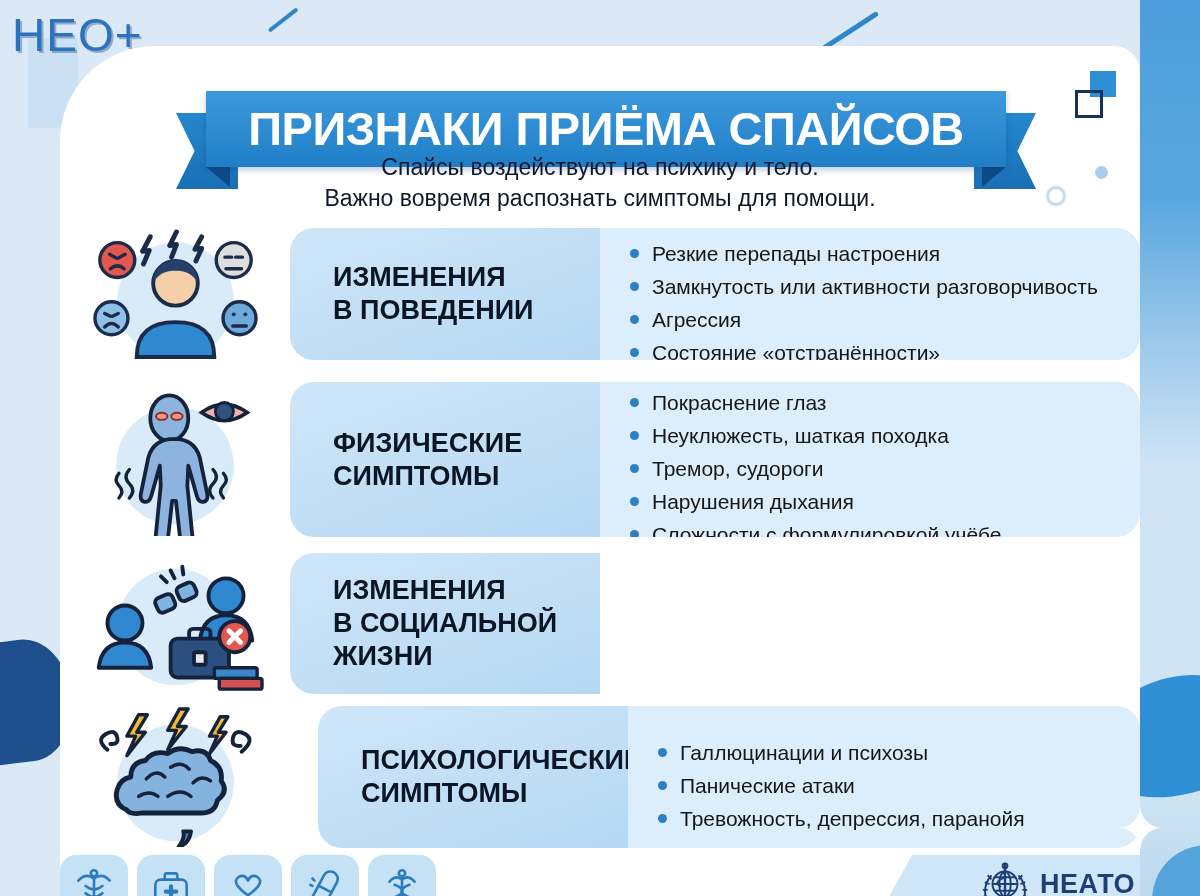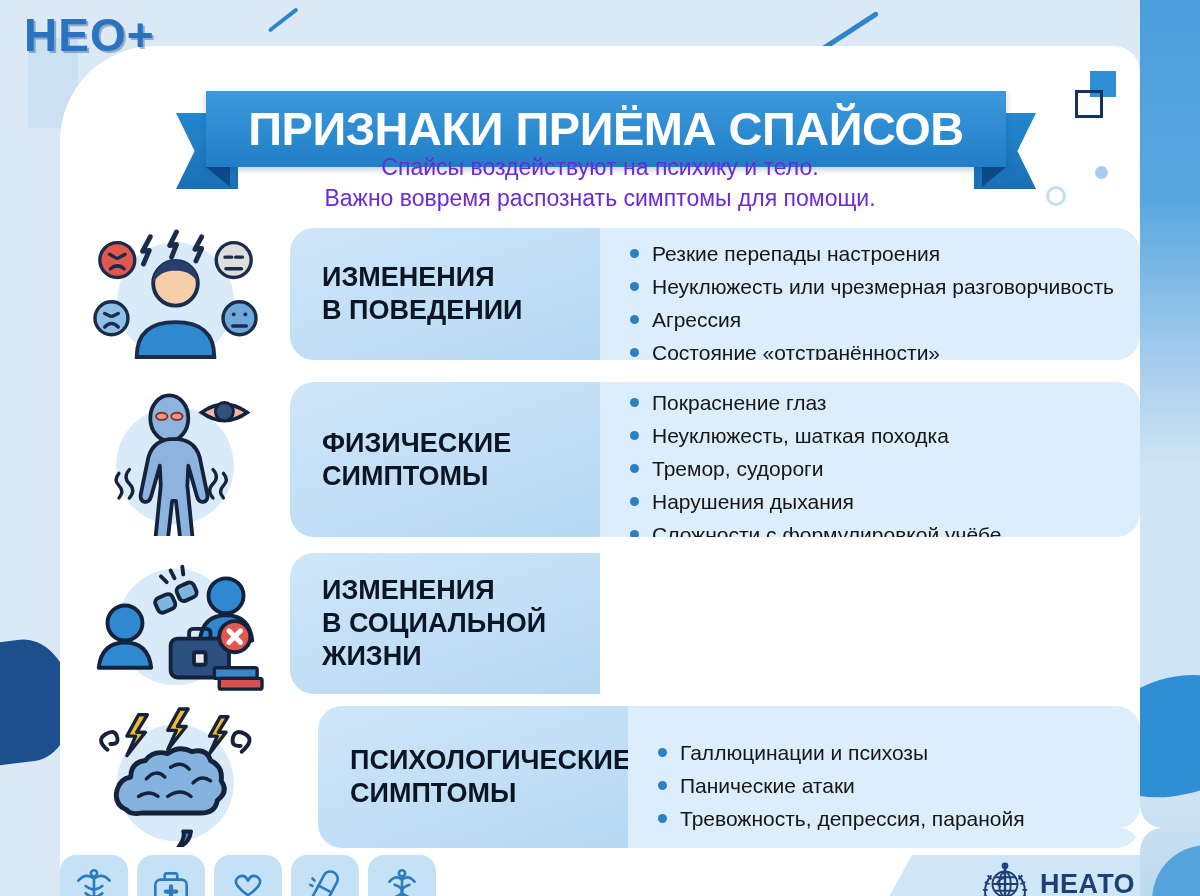--- a/index.html
+++ b/index.html
@@ -26,52 +26,52 @@
   .dot-filled{position:absolute;left:1095px;top:166px;width:13px;height:13px;border-radius:50%;background:#a9cdec;}
   .dot-outline{position:absolute;left:1046px;top:186px;width:14px;height:14px;border-radius:50%;border:3px solid #c4dcf1;}
   
   .right-band{position:absolute;right:0;top:0;width:60px;height:896px;overflow:hidden;
     background:linear-gradient(180deg,#4c9edc 0%,#58a6e0 22%,#9cc8ea 38%,#cfe4f4 52%,#cfe4f4 88%,#bcd9ee 100%);}
   .band-swath{position:absolute;left:-45px;top:678px;width:160px;height:118px;background:#2e8fd4;
     transform:rotate(-20deg);border-radius:48% 52% 42% 58%/55% 45% 55% 45%;}
   .band-corner{position:absolute;left:12px;top:845px;width:110px;height:110px;border-radius:50%;background:#55a3dd;}
   .sparkle{position:absolute;left:1116px;top:800px;font-size:58px;line-height:58px;color:#ffffff;z-index:5;}
   
-  .logo{position:absolute;left:24px;top:8px;font-size:46px;font-weight:700;letter-spacing:1px;
+  .logo{position:absolute;left:12px;top:8px;font-size:46px;font-weight:400;letter-spacing:1px;
     color:#2b72c0;text-shadow:2px 2px 0 rgba(18,58,106,.35);}
   
   .ribbon{position:absolute;left:176px;top:67px;width:860px;height:100px;margin-top:24px;}
   .tail-left{position:absolute;left:0;top:22px;width:62px;height:76px;
     background:linear-gradient(180deg,#2487cf,#1a6fb4);
     clip-path:polygon(0 0,100% 0,100% 100%,0 100%,30% 50%);}
   .tail-right{position:absolute;right:0;top:22px;width:62px;height:76px;
     background:linear-gradient(180deg,#2487cf,#1a6fb4);
     clip-path:polygon(0 0,100% 0,70% 50%,100% 100%,0 100%);}
   .fold-left{position:absolute;left:30px;top:76px;width:24px;height:20px;background:#0d4a8a;
     clip-path:polygon(0 0,100% 0,100% 100%);}
   .fold-right{position:absolute;right:30px;top:76px;width:24px;height:20px;background:#0d4a8a;
     clip-path:polygon(0 0,100% 0,0 100%);}
   .ribbon-bar{position:absolute;left:30px;right:30px;top:0;height:76px;
     background:linear-gradient(180deg,#3d99dd,#1f7ec6);box-shadow:0 3px 6px rgba(20,60,110,.25);}
   .ribbon-title{width:100%;text-align:center;line-height:76px;font-size:47px;font-weight:700;
     letter-spacing:-0.5px;color:#ffffff;white-space:nowrap;}
   
   .subtitle{position:absolute;left:60px;top:152px;width:1080px;text-align:center;
-    font-size:23px;line-height:31px;font-weight:500;color:#6d28d9;}
+    font-size:23px;line-height:31px;font-weight:500;color:#0f172a;}
   
   .content{position:absolute;left:60px;top:228px;width:1080px;}
   .row{display:flex;}
   .row.r1{height:132px;margin-bottom:22px;}
   .row.r2{height:155px;margin-bottom:16px;}
   .row.r3{height:141px;margin-bottom:12px;}
   .row.r4{height:142px;gap:28px;}
   .icon-cell{width:230px;display:flex;align-items:center;justify-content:center;flex-shrink:0;}
   .row-card{flex:1;display:flex;border-radius:24px;overflow:hidden;}
   .header-card{width:310px;flex-shrink:0;display:flex;flex-direction:column;justify-content:center;
-    padding-left:32px;box-sizing:border-box;
+    padding-left:43px;box-sizing:border-box;
     background:linear-gradient(160deg,#cfe6f9 0%,#b5d8f3 100%);}
   .header-card span{display:block;font-size:27px;line-height:33px;font-weight:700;color:#0b1524;letter-spacing:0;}
   .bullets{flex:1;display:flex;flex-direction:column;justify-content:center;
     background:#dcedfb;padding:27px 18px 10px 30px;box-sizing:border-box;}
   .bullet{display:flex;align-items:flex-start;margin:3px 0;}
   .bullet .b-dot{flex-shrink:0;width:9px;height:9px;border-radius:50%;background:#2b80c4;margin:9px 13px 0 0;}
   .bullet .b-text{font-size:21px;line-height:27px;color:#161616;}
   
   .footer-tiles{position:absolute;left:60px;top:855px;display:flex;gap:9px;}
   .tile{width:68px;height:70px;border-radius:16px;background:#c5e1f5;display:flex;justify-content:center;}
@@ -166,21 +166,21 @@
         <span>ИЗМЕНЕНИЯ</span>
         <span>В ПОВЕДЕНИИ</span>
       </div>
       <div class="bullets">
         <div class="bullet">
             <span class="b-dot"></span>
             <span class="b-text">Резкие перепады настроения</span>
           </div>
         <div class="bullet">
             <span class="b-dot"></span>
-            <span class="b-text">Неуклюжесть или чрезмерная разговорчивость</span>
+            <span class="b-text">Замкнутость или активности разговорчивость</span>
           </div>
         <div class="bullet">
             <span class="b-dot"></span>
             <span class="b-text">Агрессия</span>
           </div>
         <div class="bullet">
             <span class="b-dot"></span>
             <span class="b-text">Состояние «отстранённости»</span>
           </div>
       </div>

